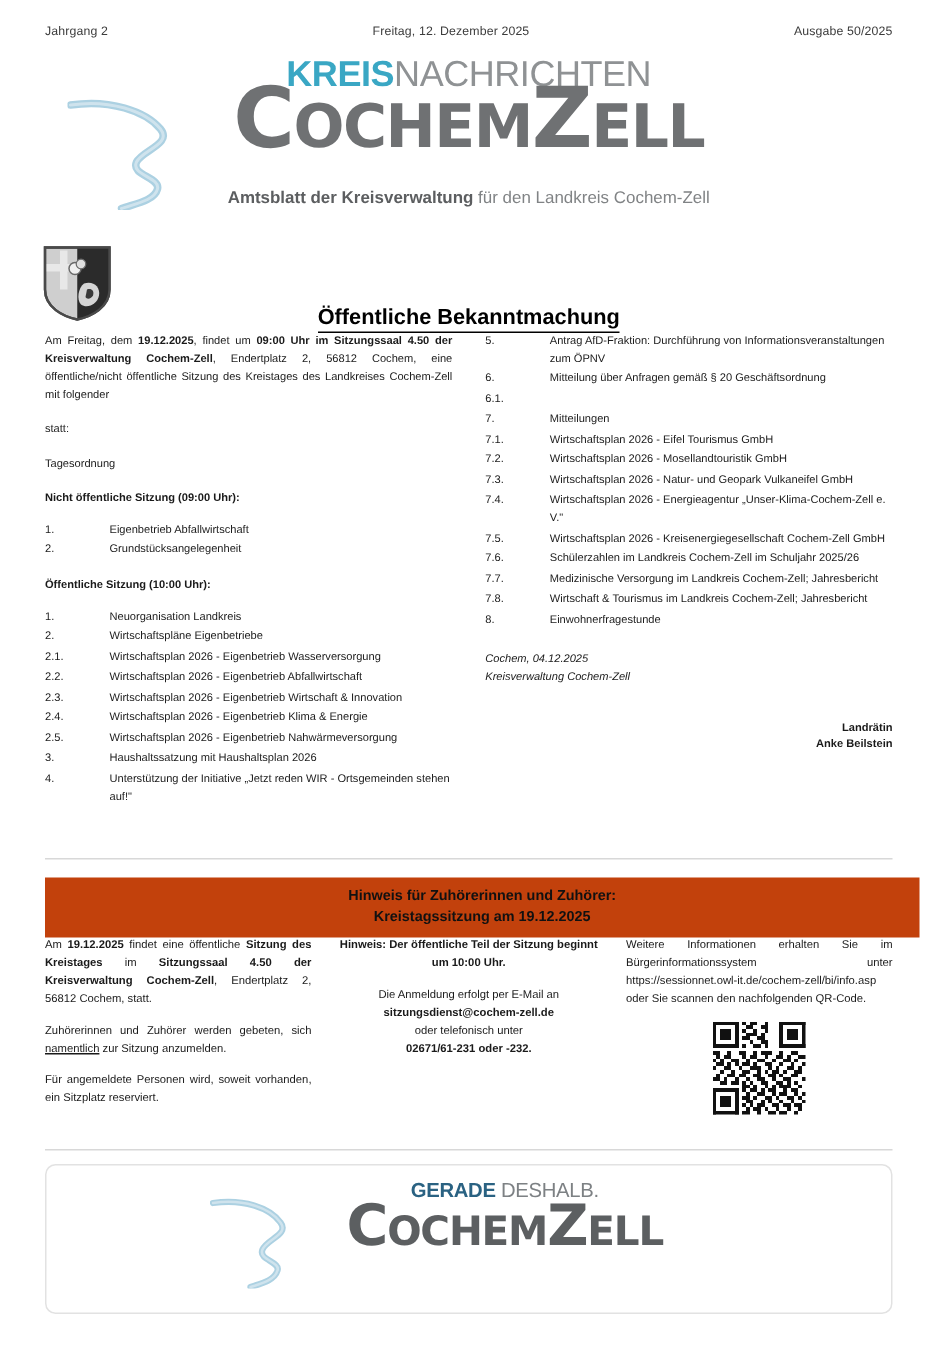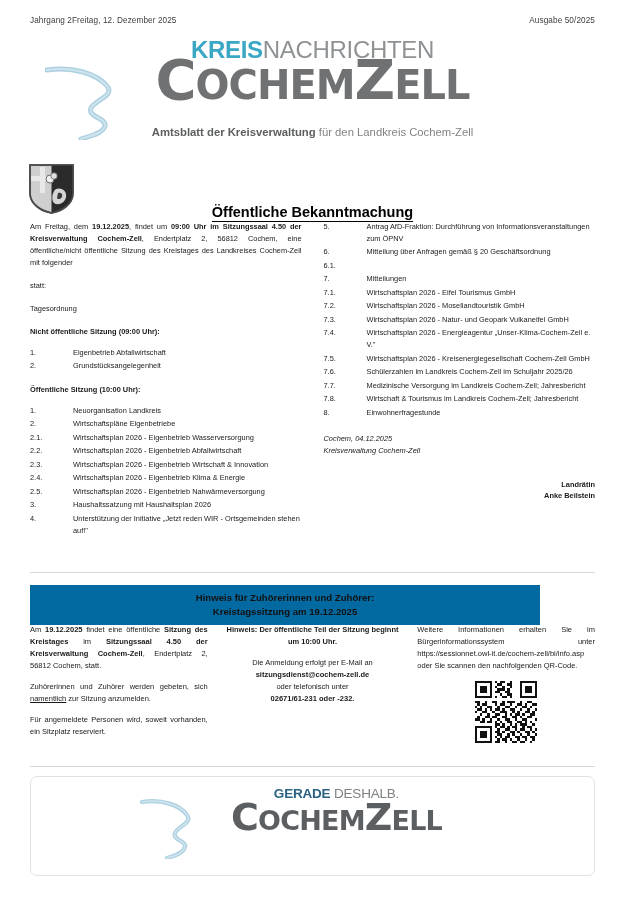--- a/index.html
+++ b/index.html
@@ -28,21 +28,21 @@
     top: 16px;
     left: 30px;
     right: 30px;
     display: flex;
     justify-content: space-between;
     align-items: baseline;
     font-size: 8.2px;
     color: #3c3c3c;
     letter-spacing: .1px;
   }
-  .topline .mid { flex: 1; text-align: left; }
+  .topline .mid { flex: 1; text-align: center; }
   .topline .right { text-align: right; }
 
   
   .masthead {
     position: absolute;
     top: 36px;
     left: 0;
     width: 625px;
     height: 112px;
   }
@@ -176,22 +176,22 @@
     background: #d8d8d8;
   }
   #div1 { top: 572px; }
   #div2 { top: 766px; }
 
   
   .notice-banner {
     position: absolute;
     top: 585px;
     left: 30px;
-    width: 510px;
-    background: #0369a1;
+    width: 583px;
+    background: #c2410c;
     text-align: center;
     font-size: 9.6px;
     font-weight: bold;
     color: #111;
     padding: 6px 0 7px 0;
     line-height: 1.42;
     box-sizing: border-box;
   }
 
   

